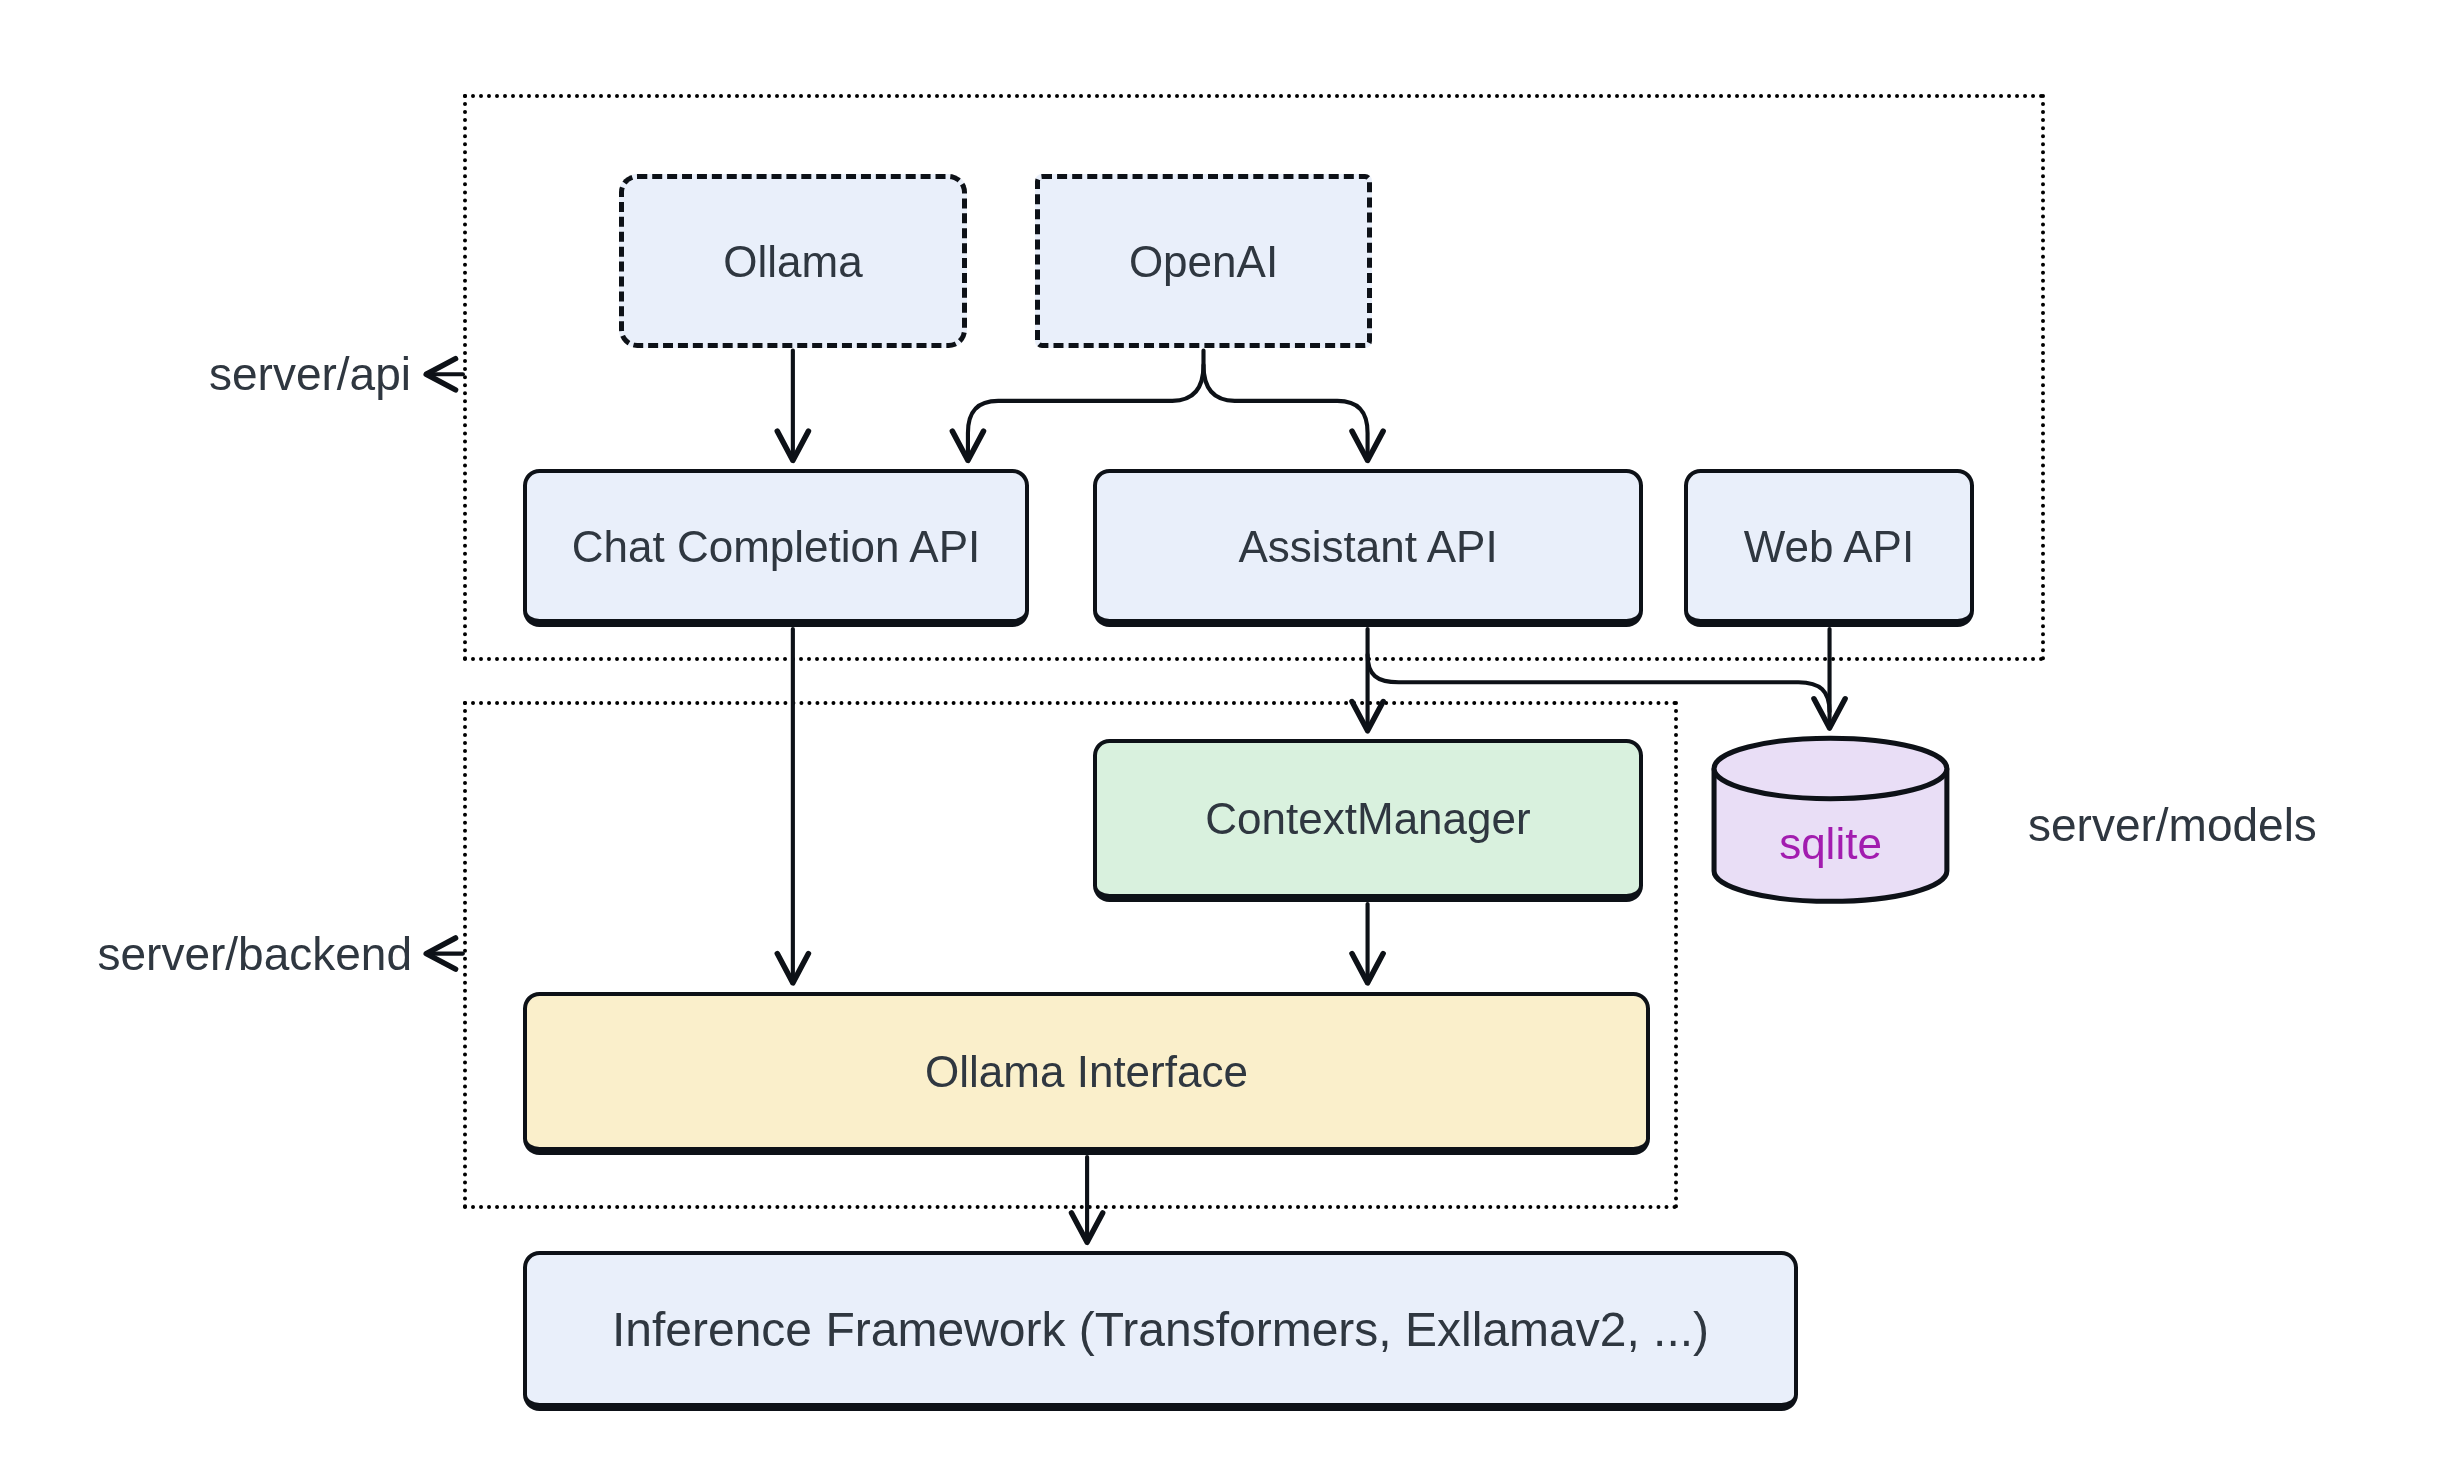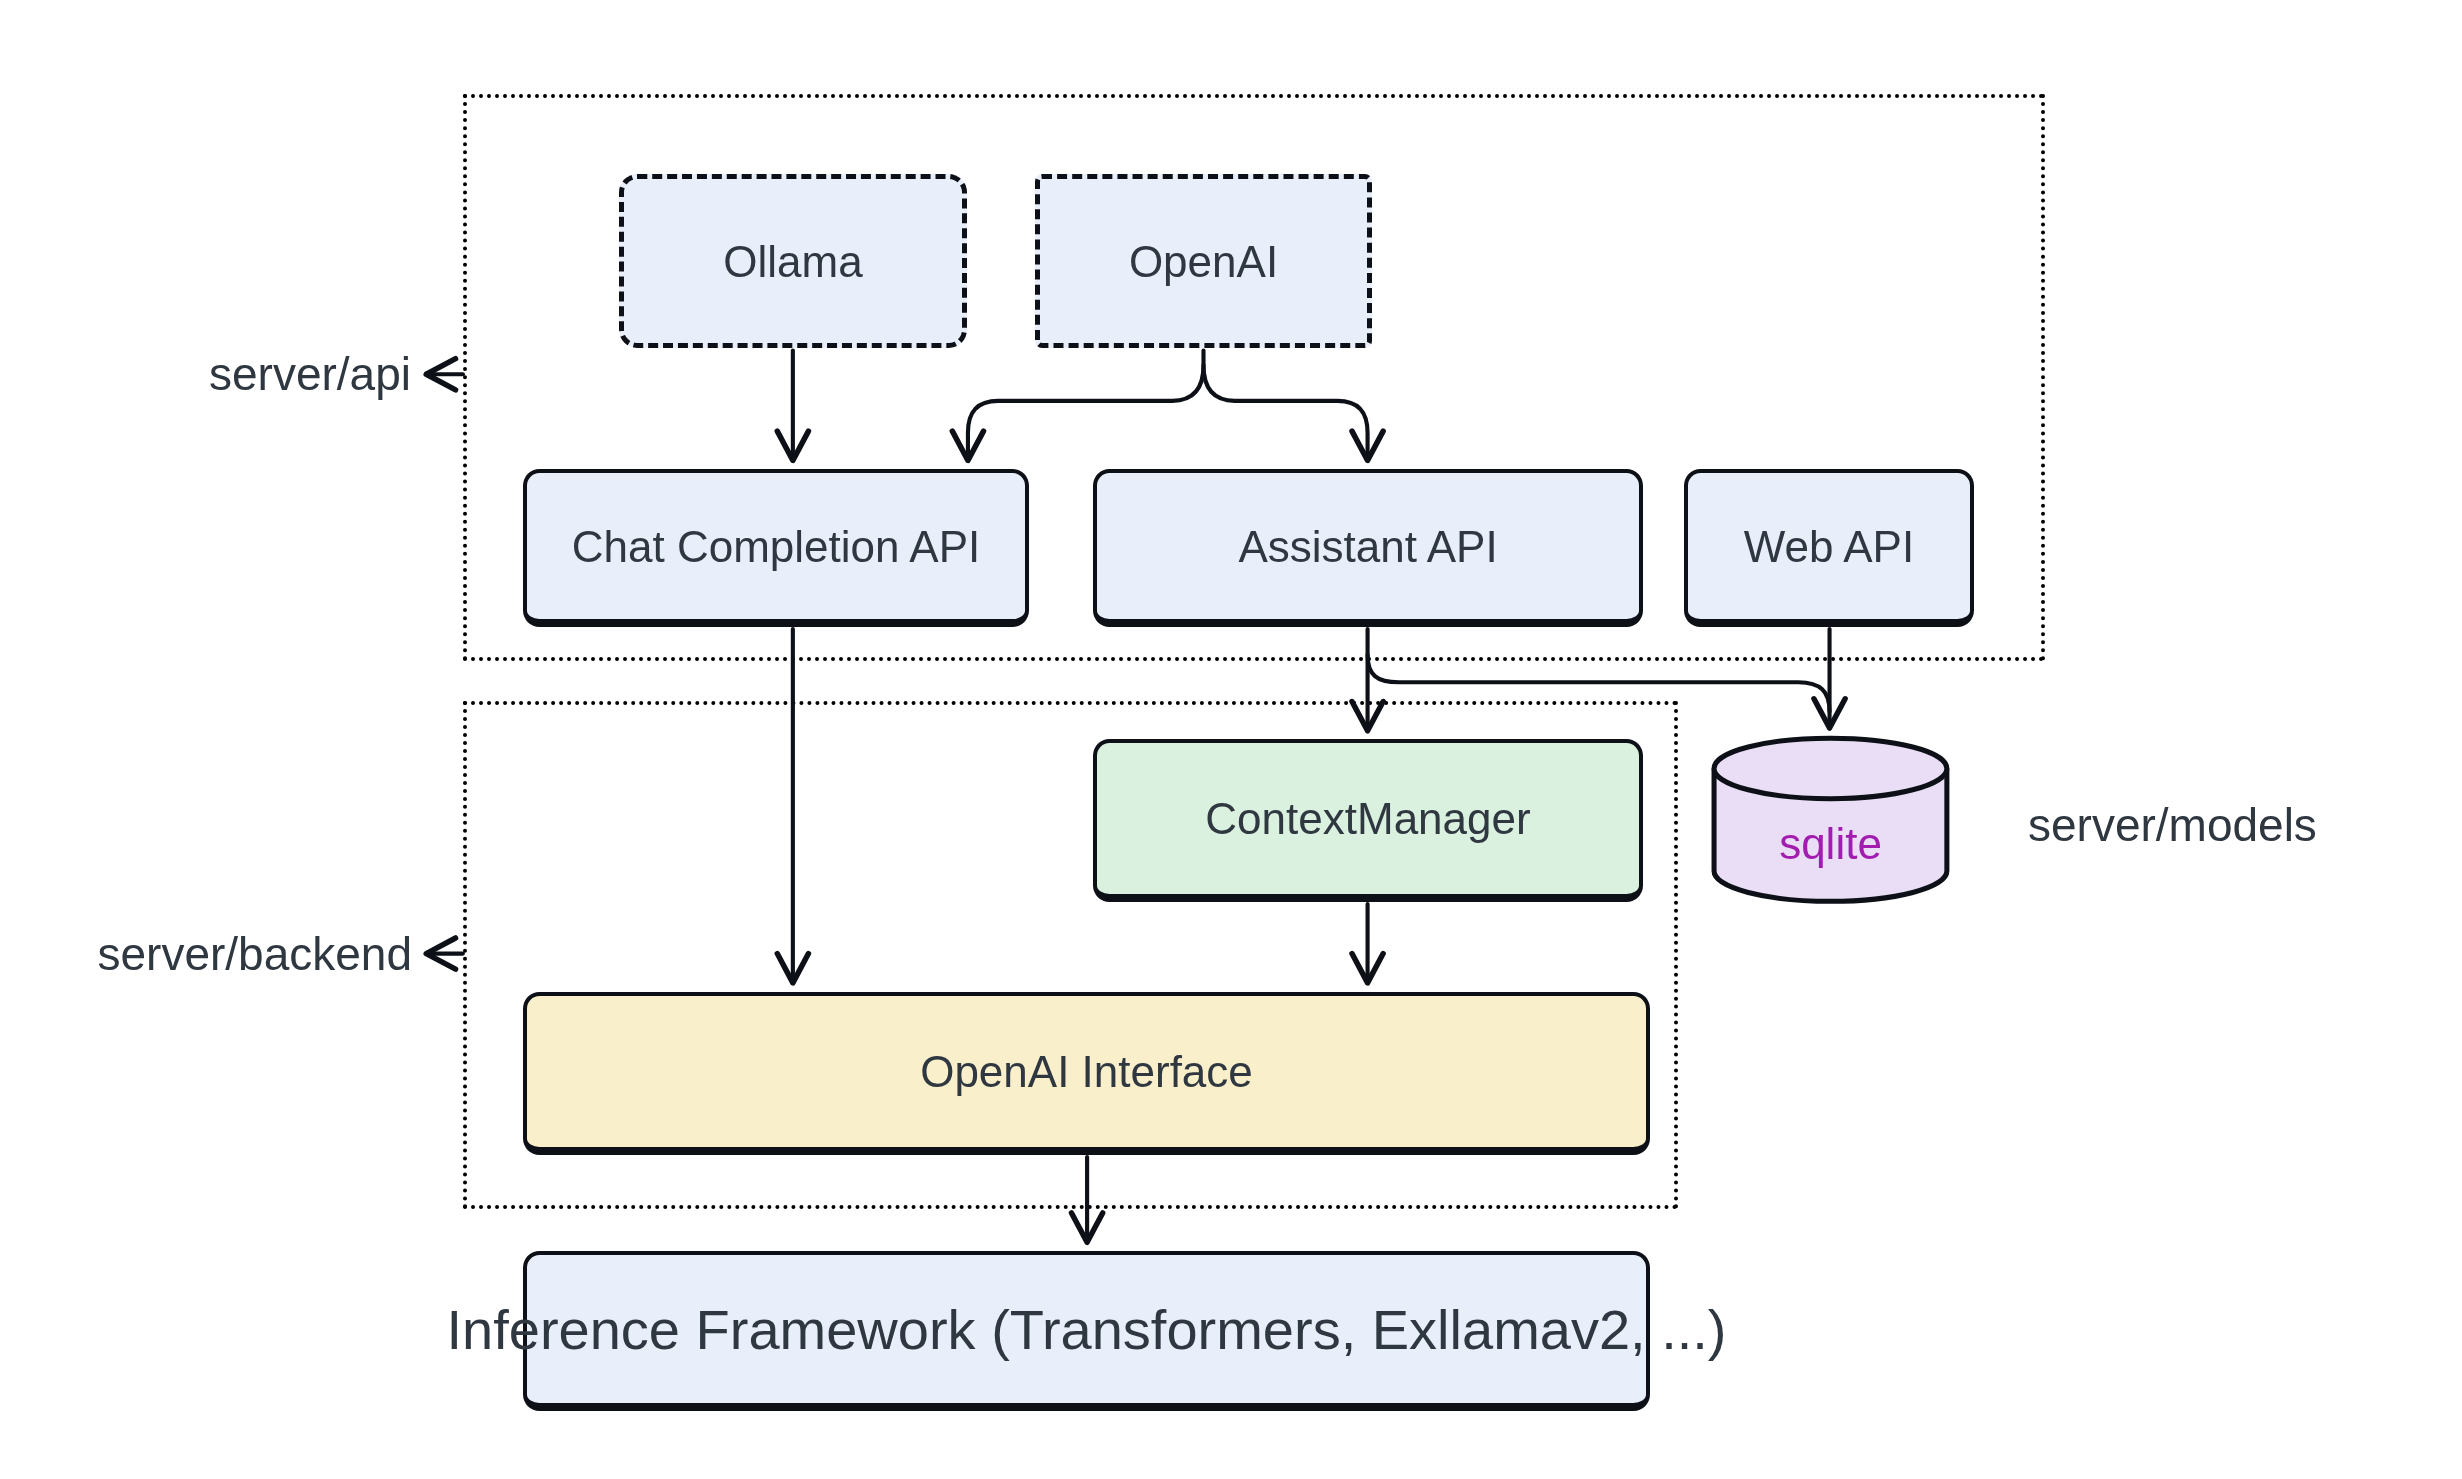--- a/index.html
+++ b/index.html
@@ -136,24 +136,24 @@
 
   <div class="node fill-blue" style="left: 1684px; top: 469px; width: 290px; height: 158px; background-color: rgb(233, 239, 250);">
     <span>Web API</span>
   </div>
 
   <div class="node fill-green" style="left: 1093px; top: 739px; width: 550px; height: 163px; flex-direction: column; background-color: rgb(217, 241, 222);">
     <span>ContextManager</span>
   </div>
 
   <div class="node fill-yellow" style="left: 523px; top: 992px; width: 1127px; height: 163px; background-color: rgb(250, 239, 203);">
-    <span>OpenAI Interface</span>
+    <span>Ollama Interface</span>
   </div>
 
-  <div class="node fill-blue" style="left: 523px; top: 1251px; width: 1127px; height: 160px; font-size: 56px; background-color: rgb(233, 239, 250);">
+  <div class="node fill-blue" style="left: 523px; top: 1251px; width: 1275px; height: 160px; font-size: 48px; background-color: rgb(233, 239, 250);">
     <span>Inference Framework (Transformers, Exllamav2, ...)</span>
   </div>
 
   <div class="cyl-label" style="left:1714px; top:807px; width:233px; height:73px;">
     <span>sqlite</span>
   </div>
 
   <div class="region-label" style="left:136px; top:348px; width:275px; text-align:right;">server/api</div>
 
   <div class="region-label" style="left:64px; top:928px; width:348px; text-align:right;">server/backend</div>

